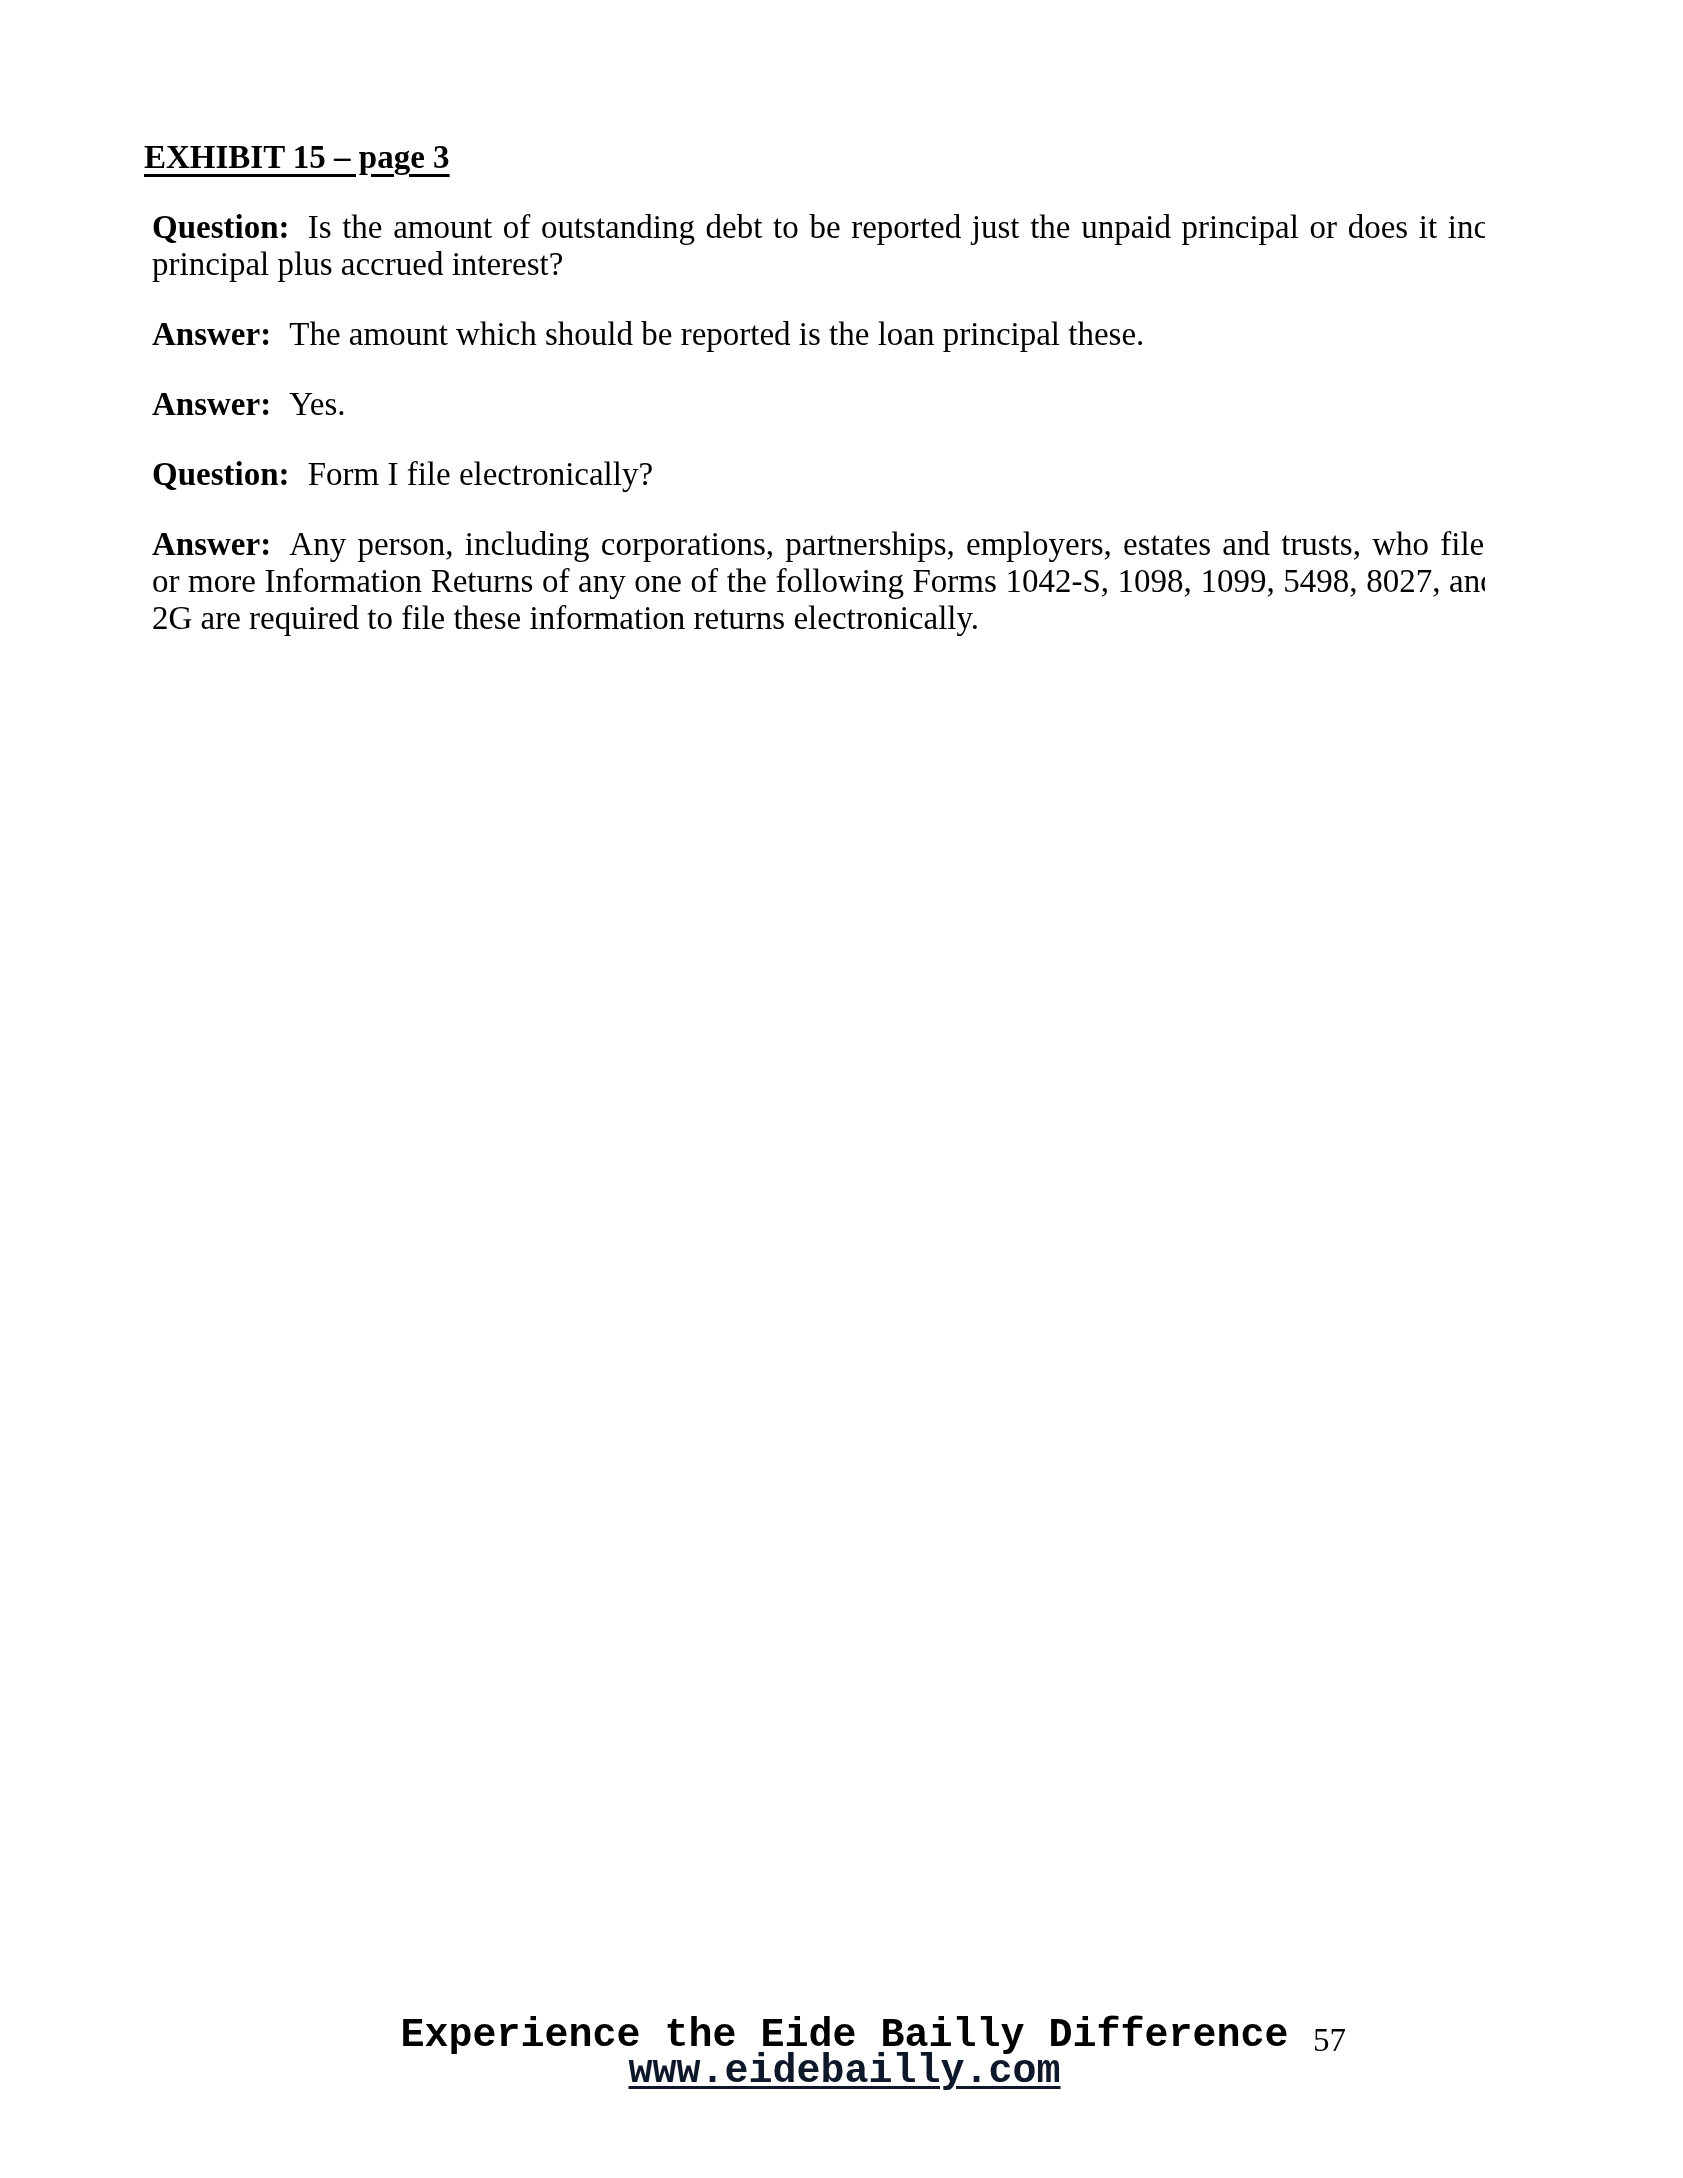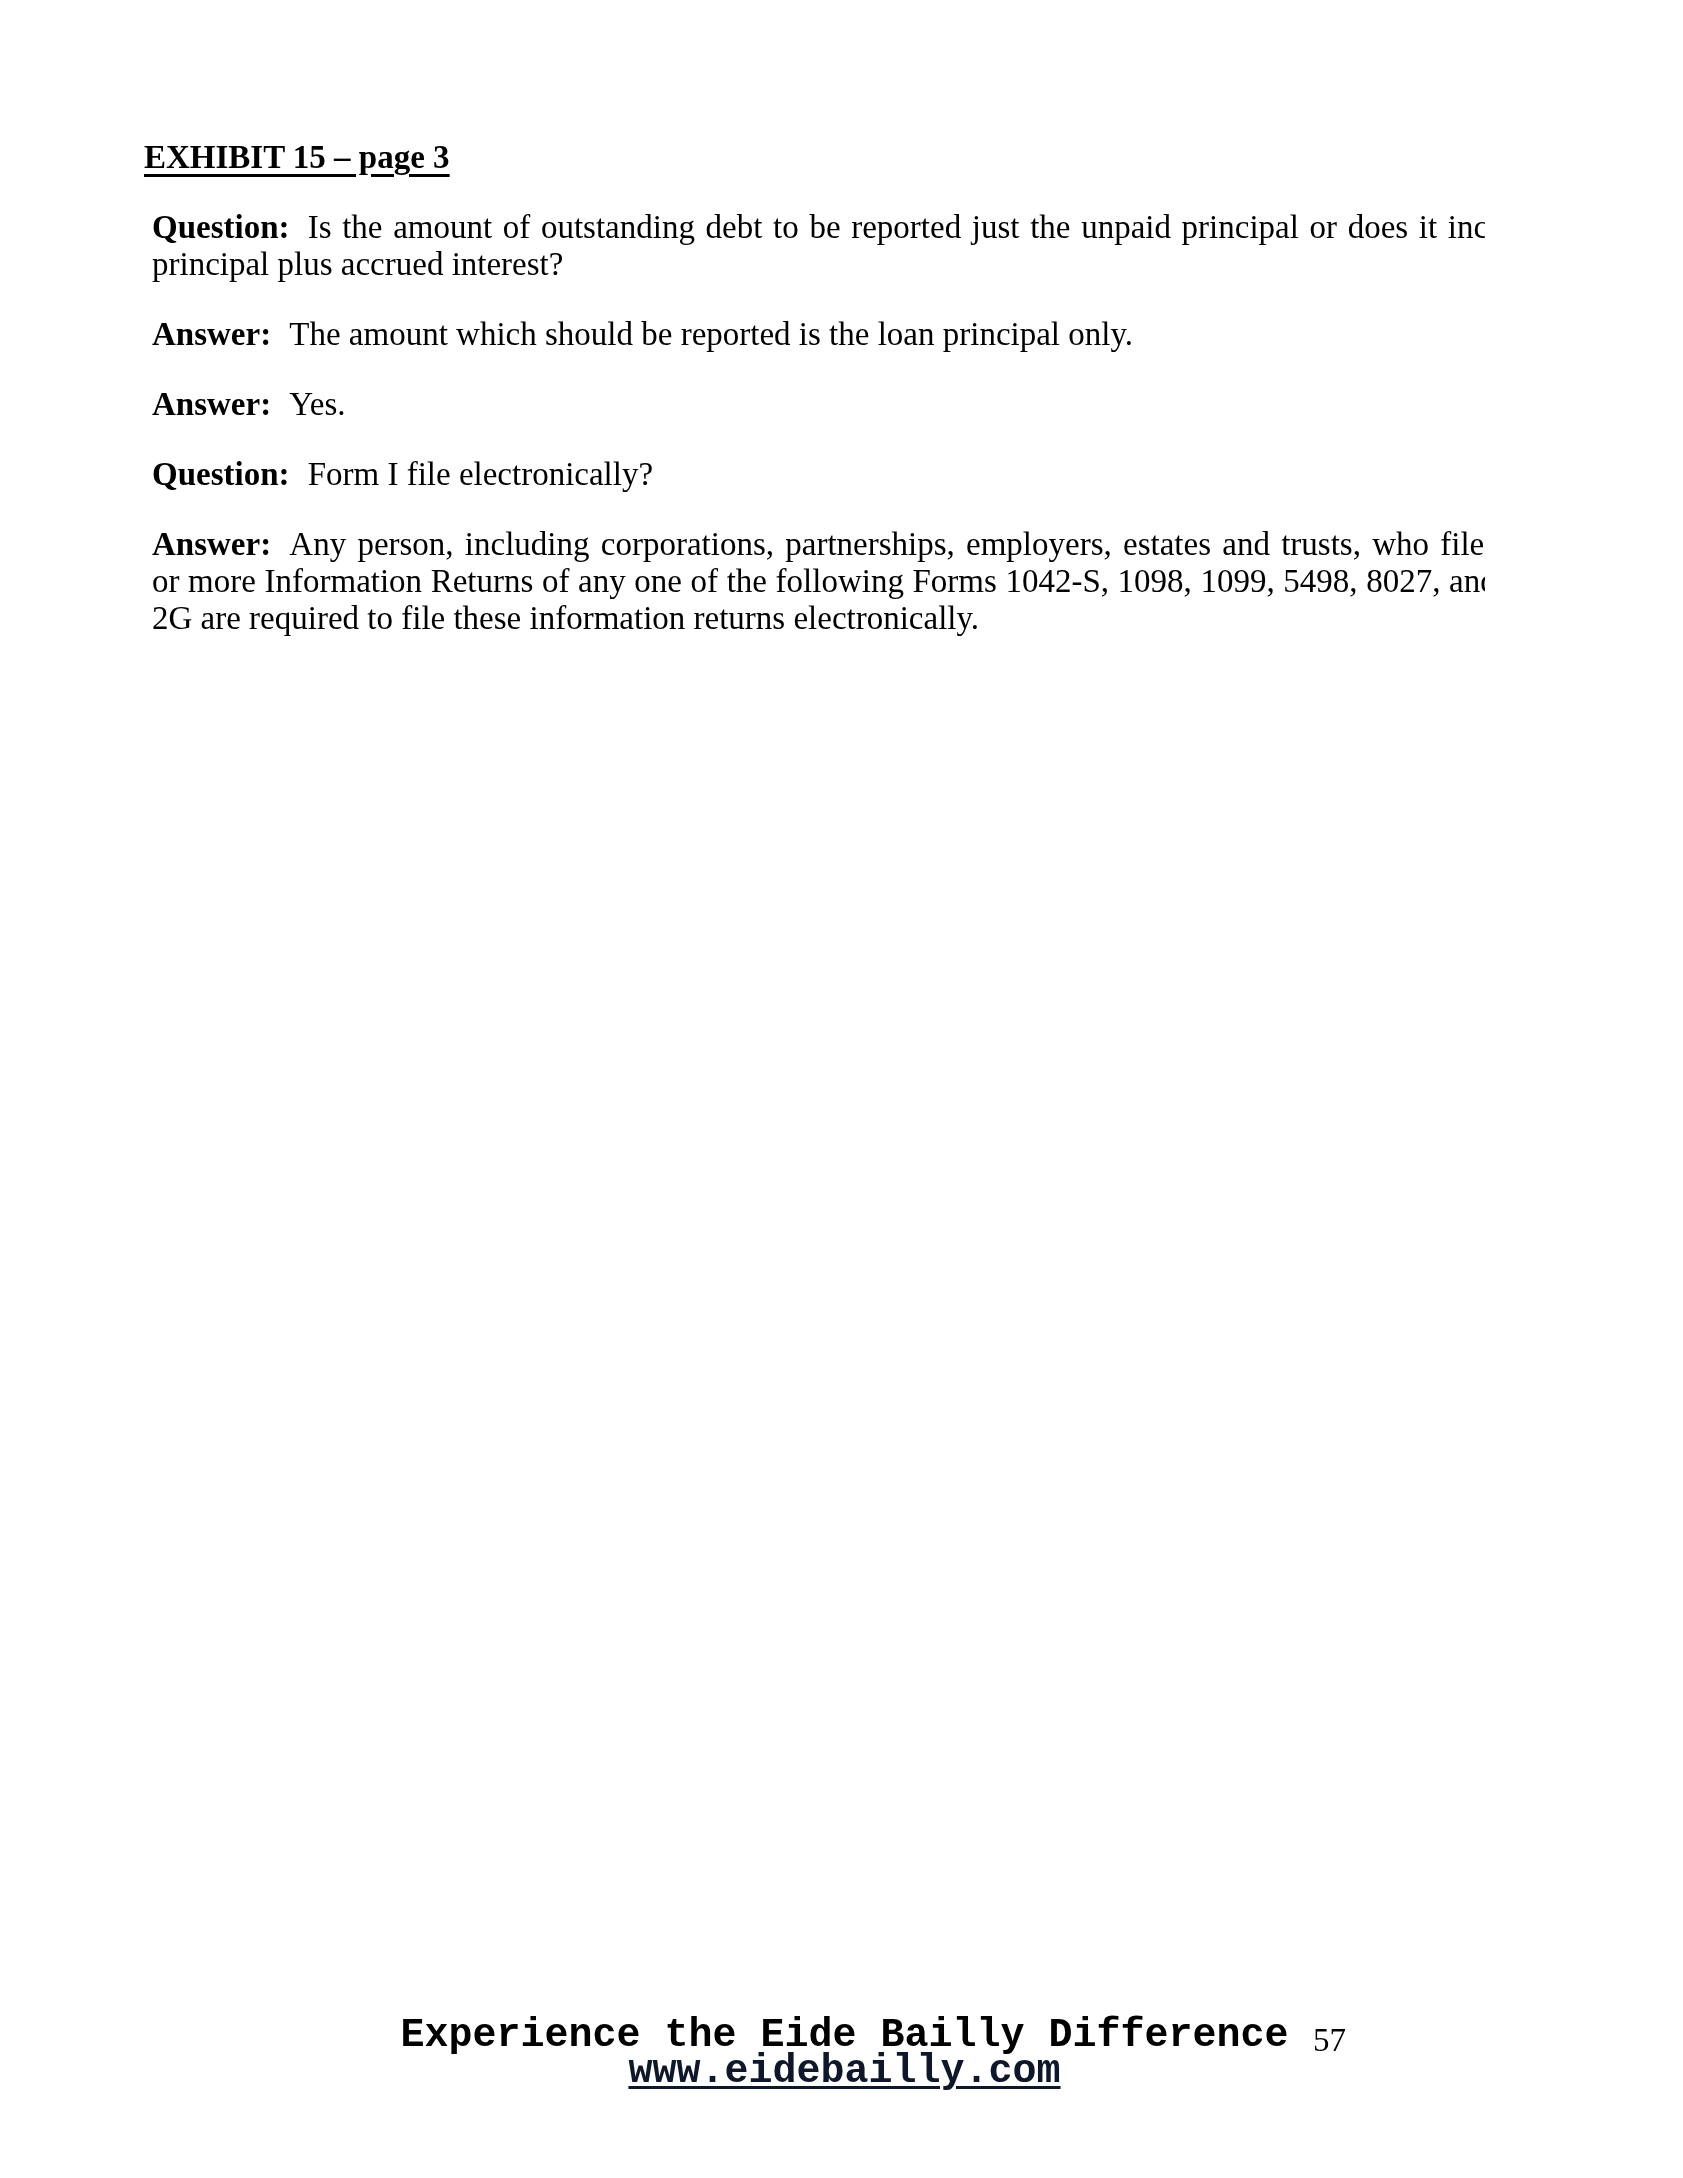--- a/index.html
+++ b/index.html
@@ -76,21 +76,21 @@
 <body>
 
 <div class="page">
 
   <div class="doc-body">
 
     <h1 class="heading">EXHIBIT 15 – page 3</h1>
 
     <p class="para"><span class="q-label">Question:</span><span>Is the amount of outstanding debt to be reported just the unpaid principal or does it include principal plus accrued interest?</span></p>
 
-    <p class="para"><span class="a-label">Answer:</span><span>The amount which should be reported is the loan principal only.</span></p>
+    <p class="para"><span class="a-label">Answer:</span><span>The amount which should be reported is the loan principal these.</span></p>
 
 
     <p class="para"><span class="a-label">Answer:</span><span>Yes.</span></p>
 
     <p class="para"><span class="q-label">Question:</span><span>Form I file electronically?</span></p>
 
     <p class="para"><span class="a-label">Answer:</span><span>Any person, including corporations, partnerships, employers, estates and trusts, who file 250 or more Information Returns of any one of the following Forms 1042-S, 1098, 1099, 5498, 8027, and W-2G are required to file these information returns electronically.</span></p>
 
   </div>
 

